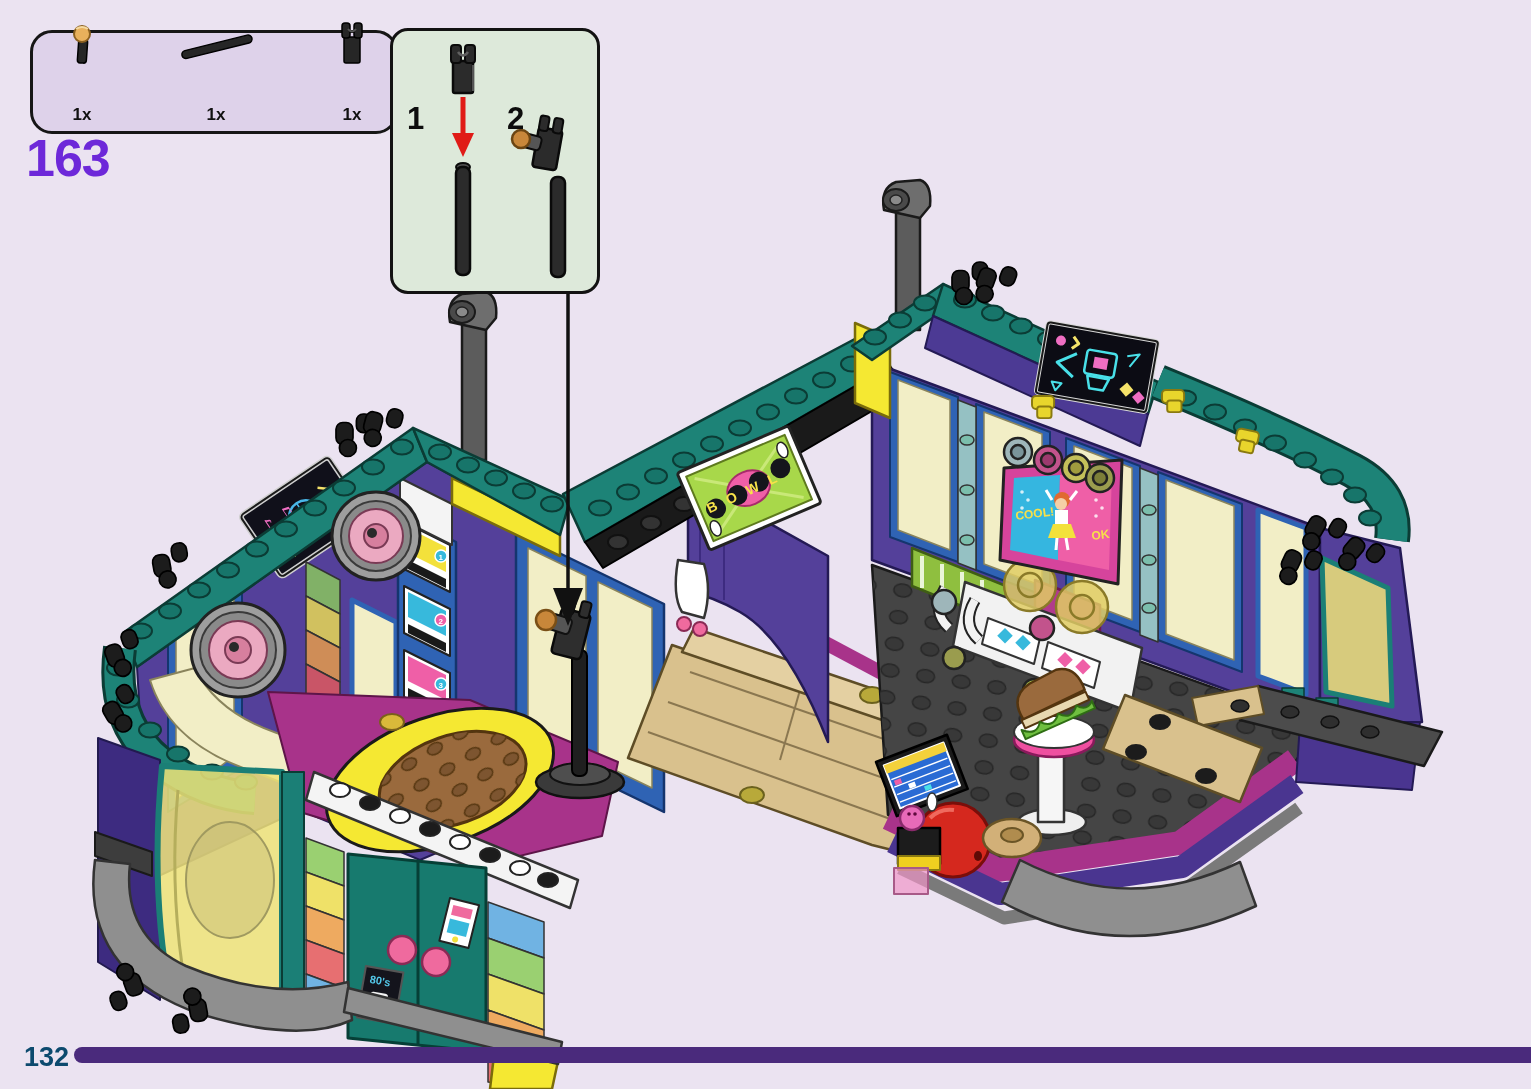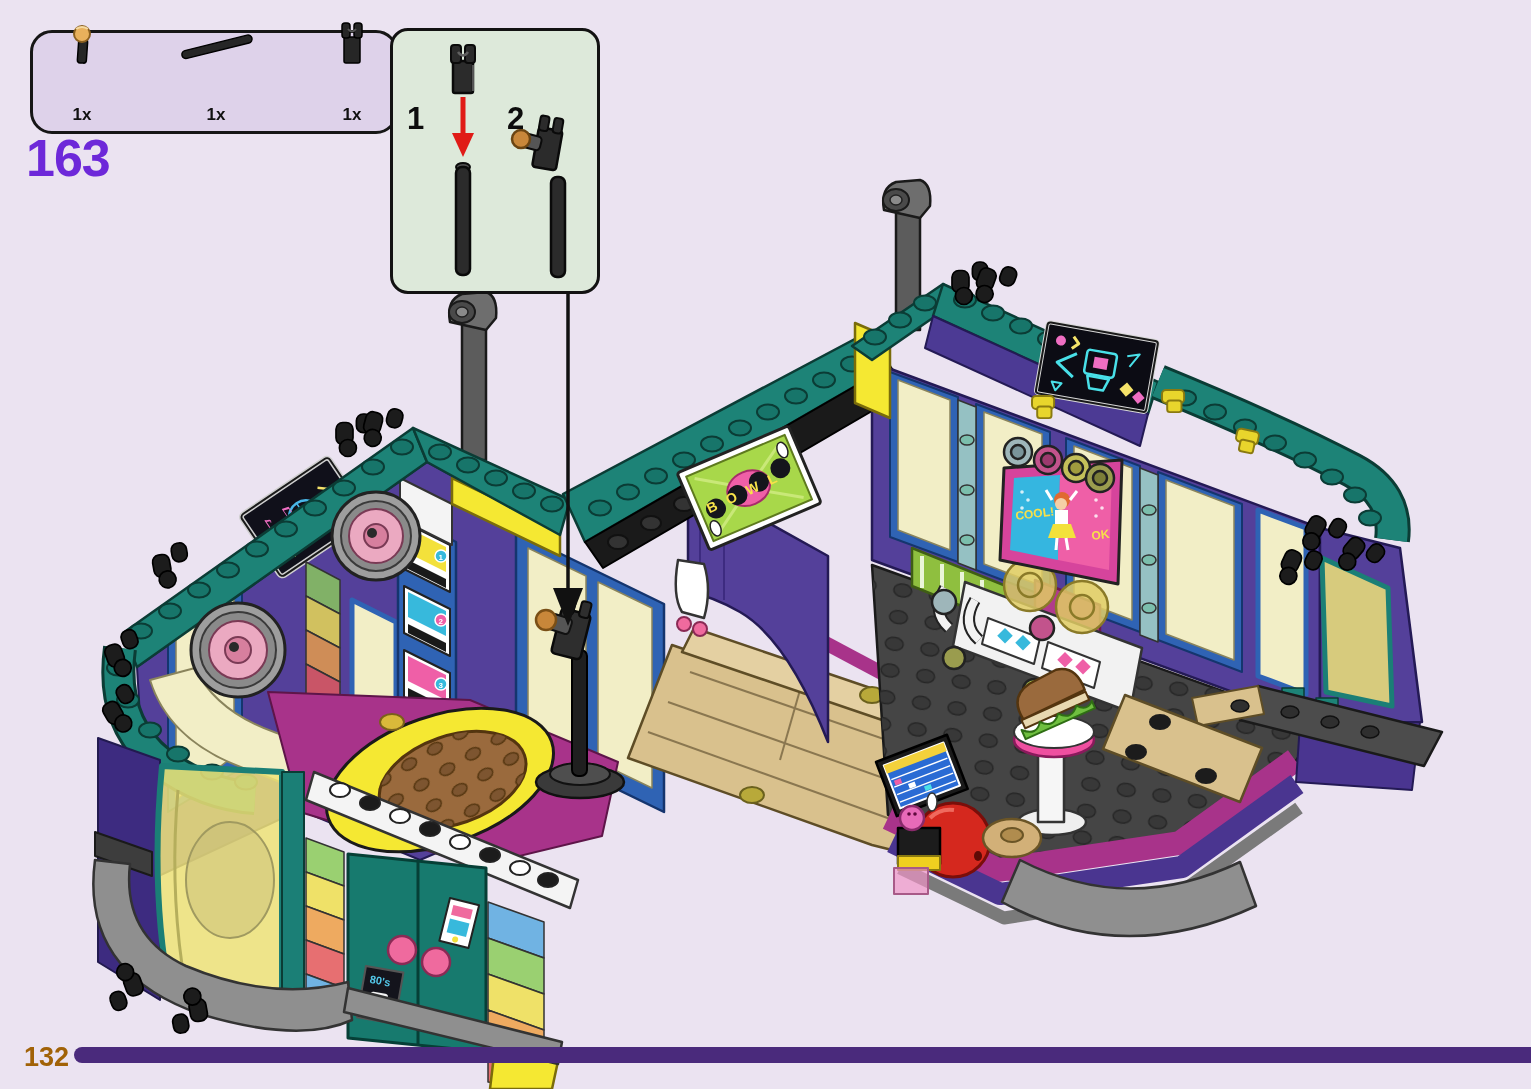--- a/index.html
+++ b/index.html
@@ -21,21 +21,21 @@
 
   .sub-box{position:absolute;left:390px;top:28px;width:204px;height:260px;
            background:#dde9da;border:3.5px solid #121212;border-radius:18px;z-index:5;}
   .sub-label{position:absolute;font-size:31px;font-weight:bold;color:#0d0d0d;}
   .sub-label.s1{left:14px;top:70px;}
   .sub-label.s2{left:114px;top:70px;}
 
   .footer-bar{position:absolute;left:74px;top:1047px;width:1457px;height:16px;
               background:#4a2a7c;border-radius:9px 0 0 9px;z-index:6;}
   .page-number{position:absolute;left:24px;top:1042px;font-size:27px;font-weight:bold;
-               color:#a16207;z-index:6;}
+               color:#0c4a6e;z-index:6;}
 </style>
 </head>
 <body>
 
 <div class="page">
 
 <svg class="model-svg" width="1531" height="1089" viewBox="0 0 1531 1089">
   <defs>
     <ellipse id="stud" rx="11" ry="7.5"></ellipse>
     <g id="claw">

